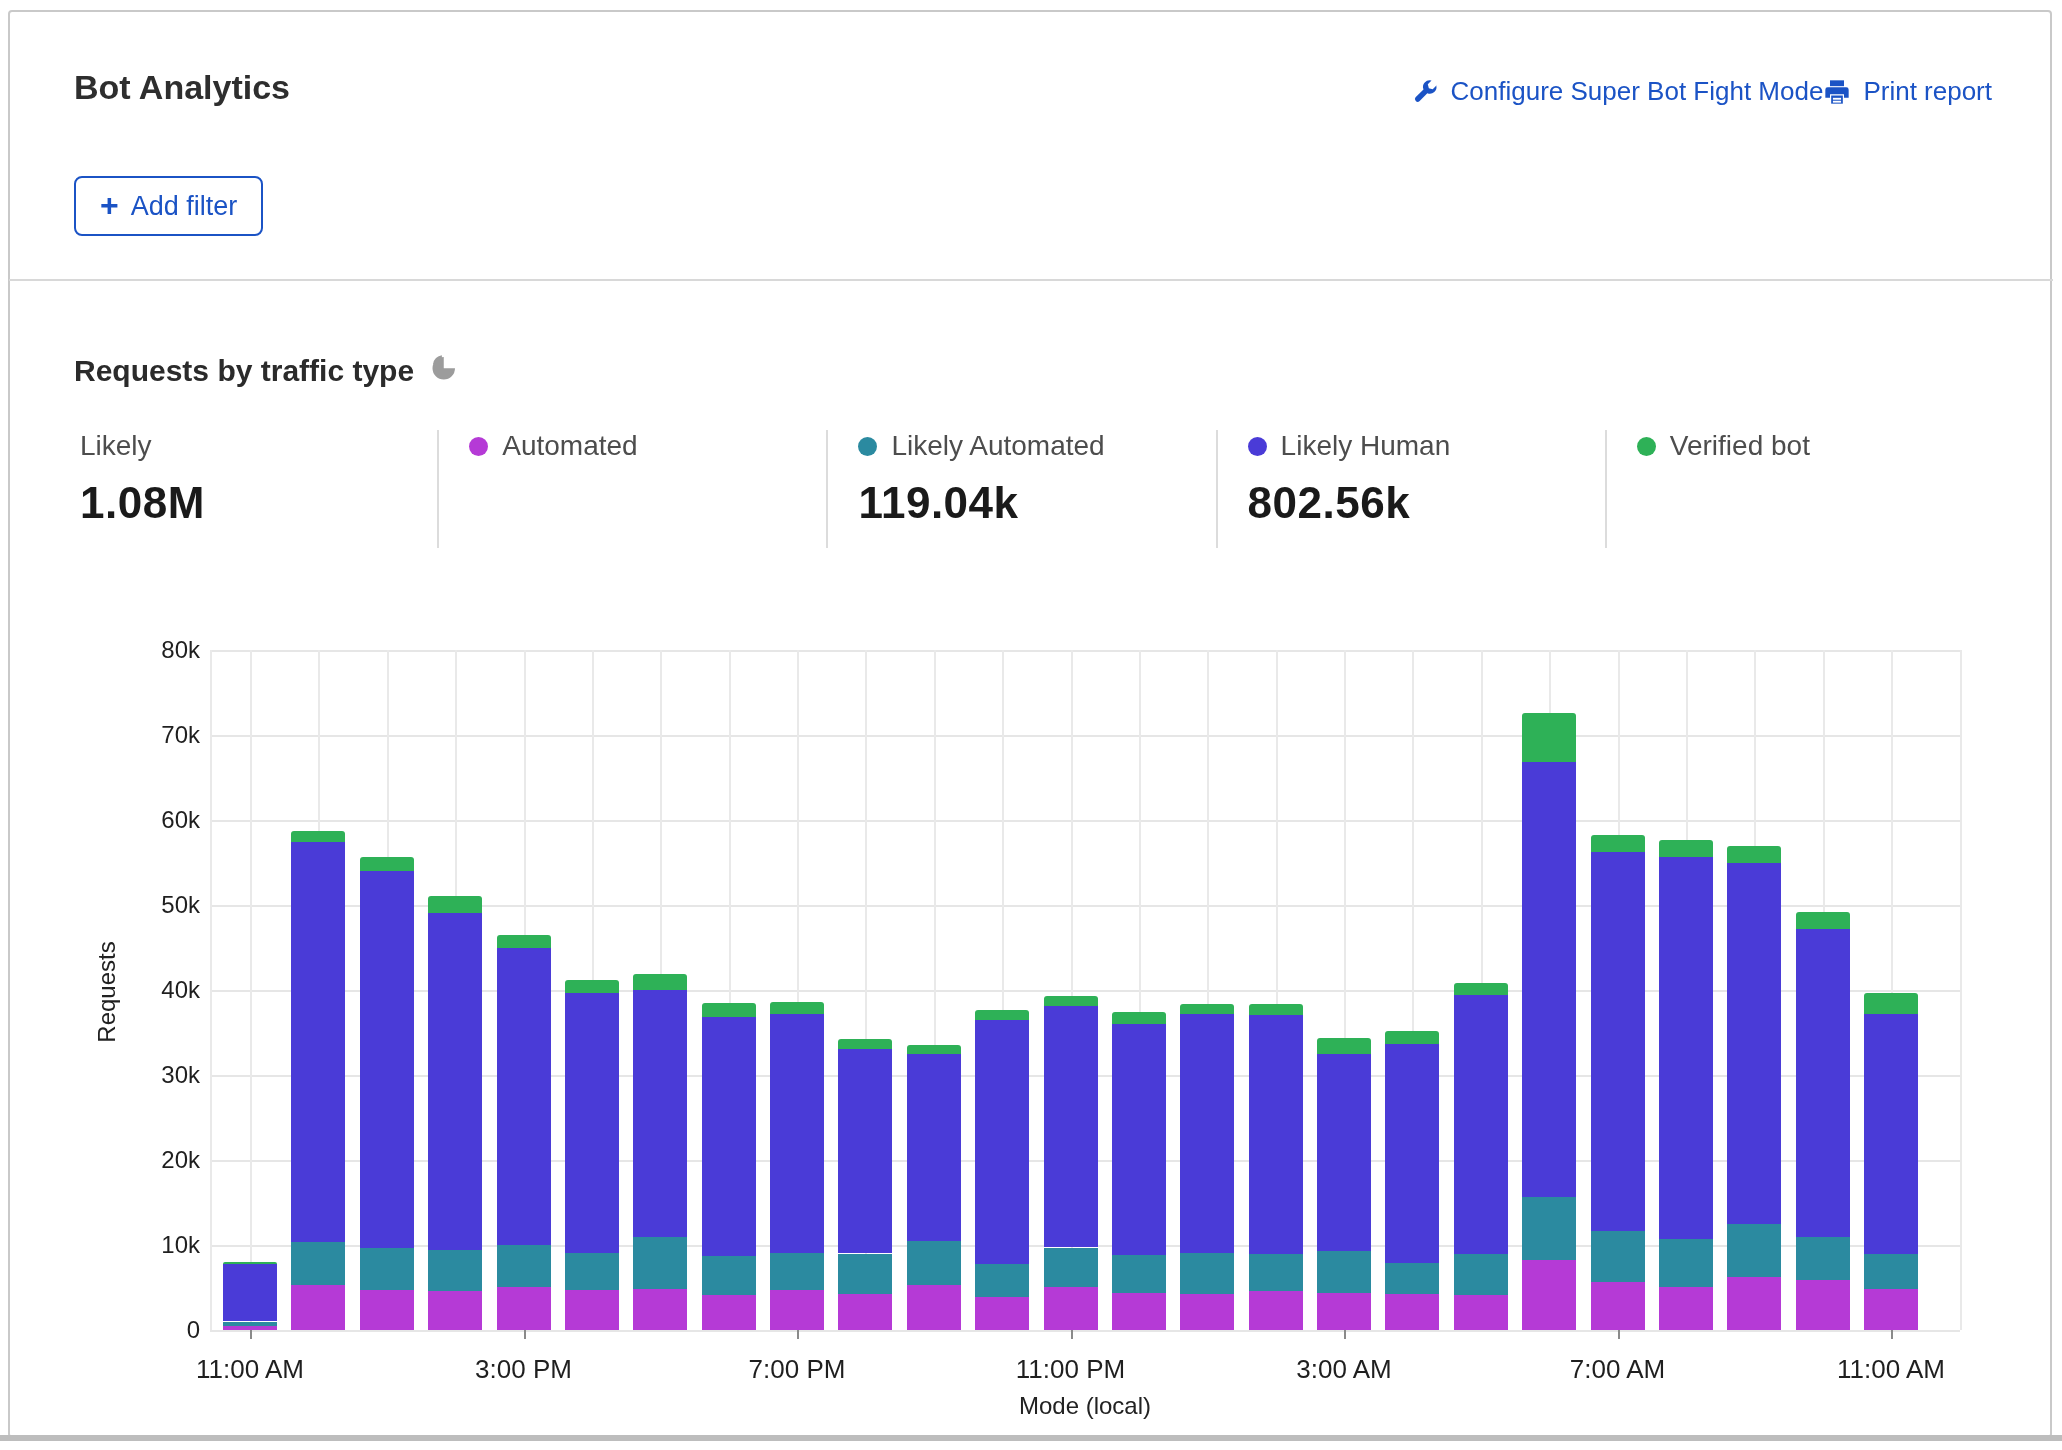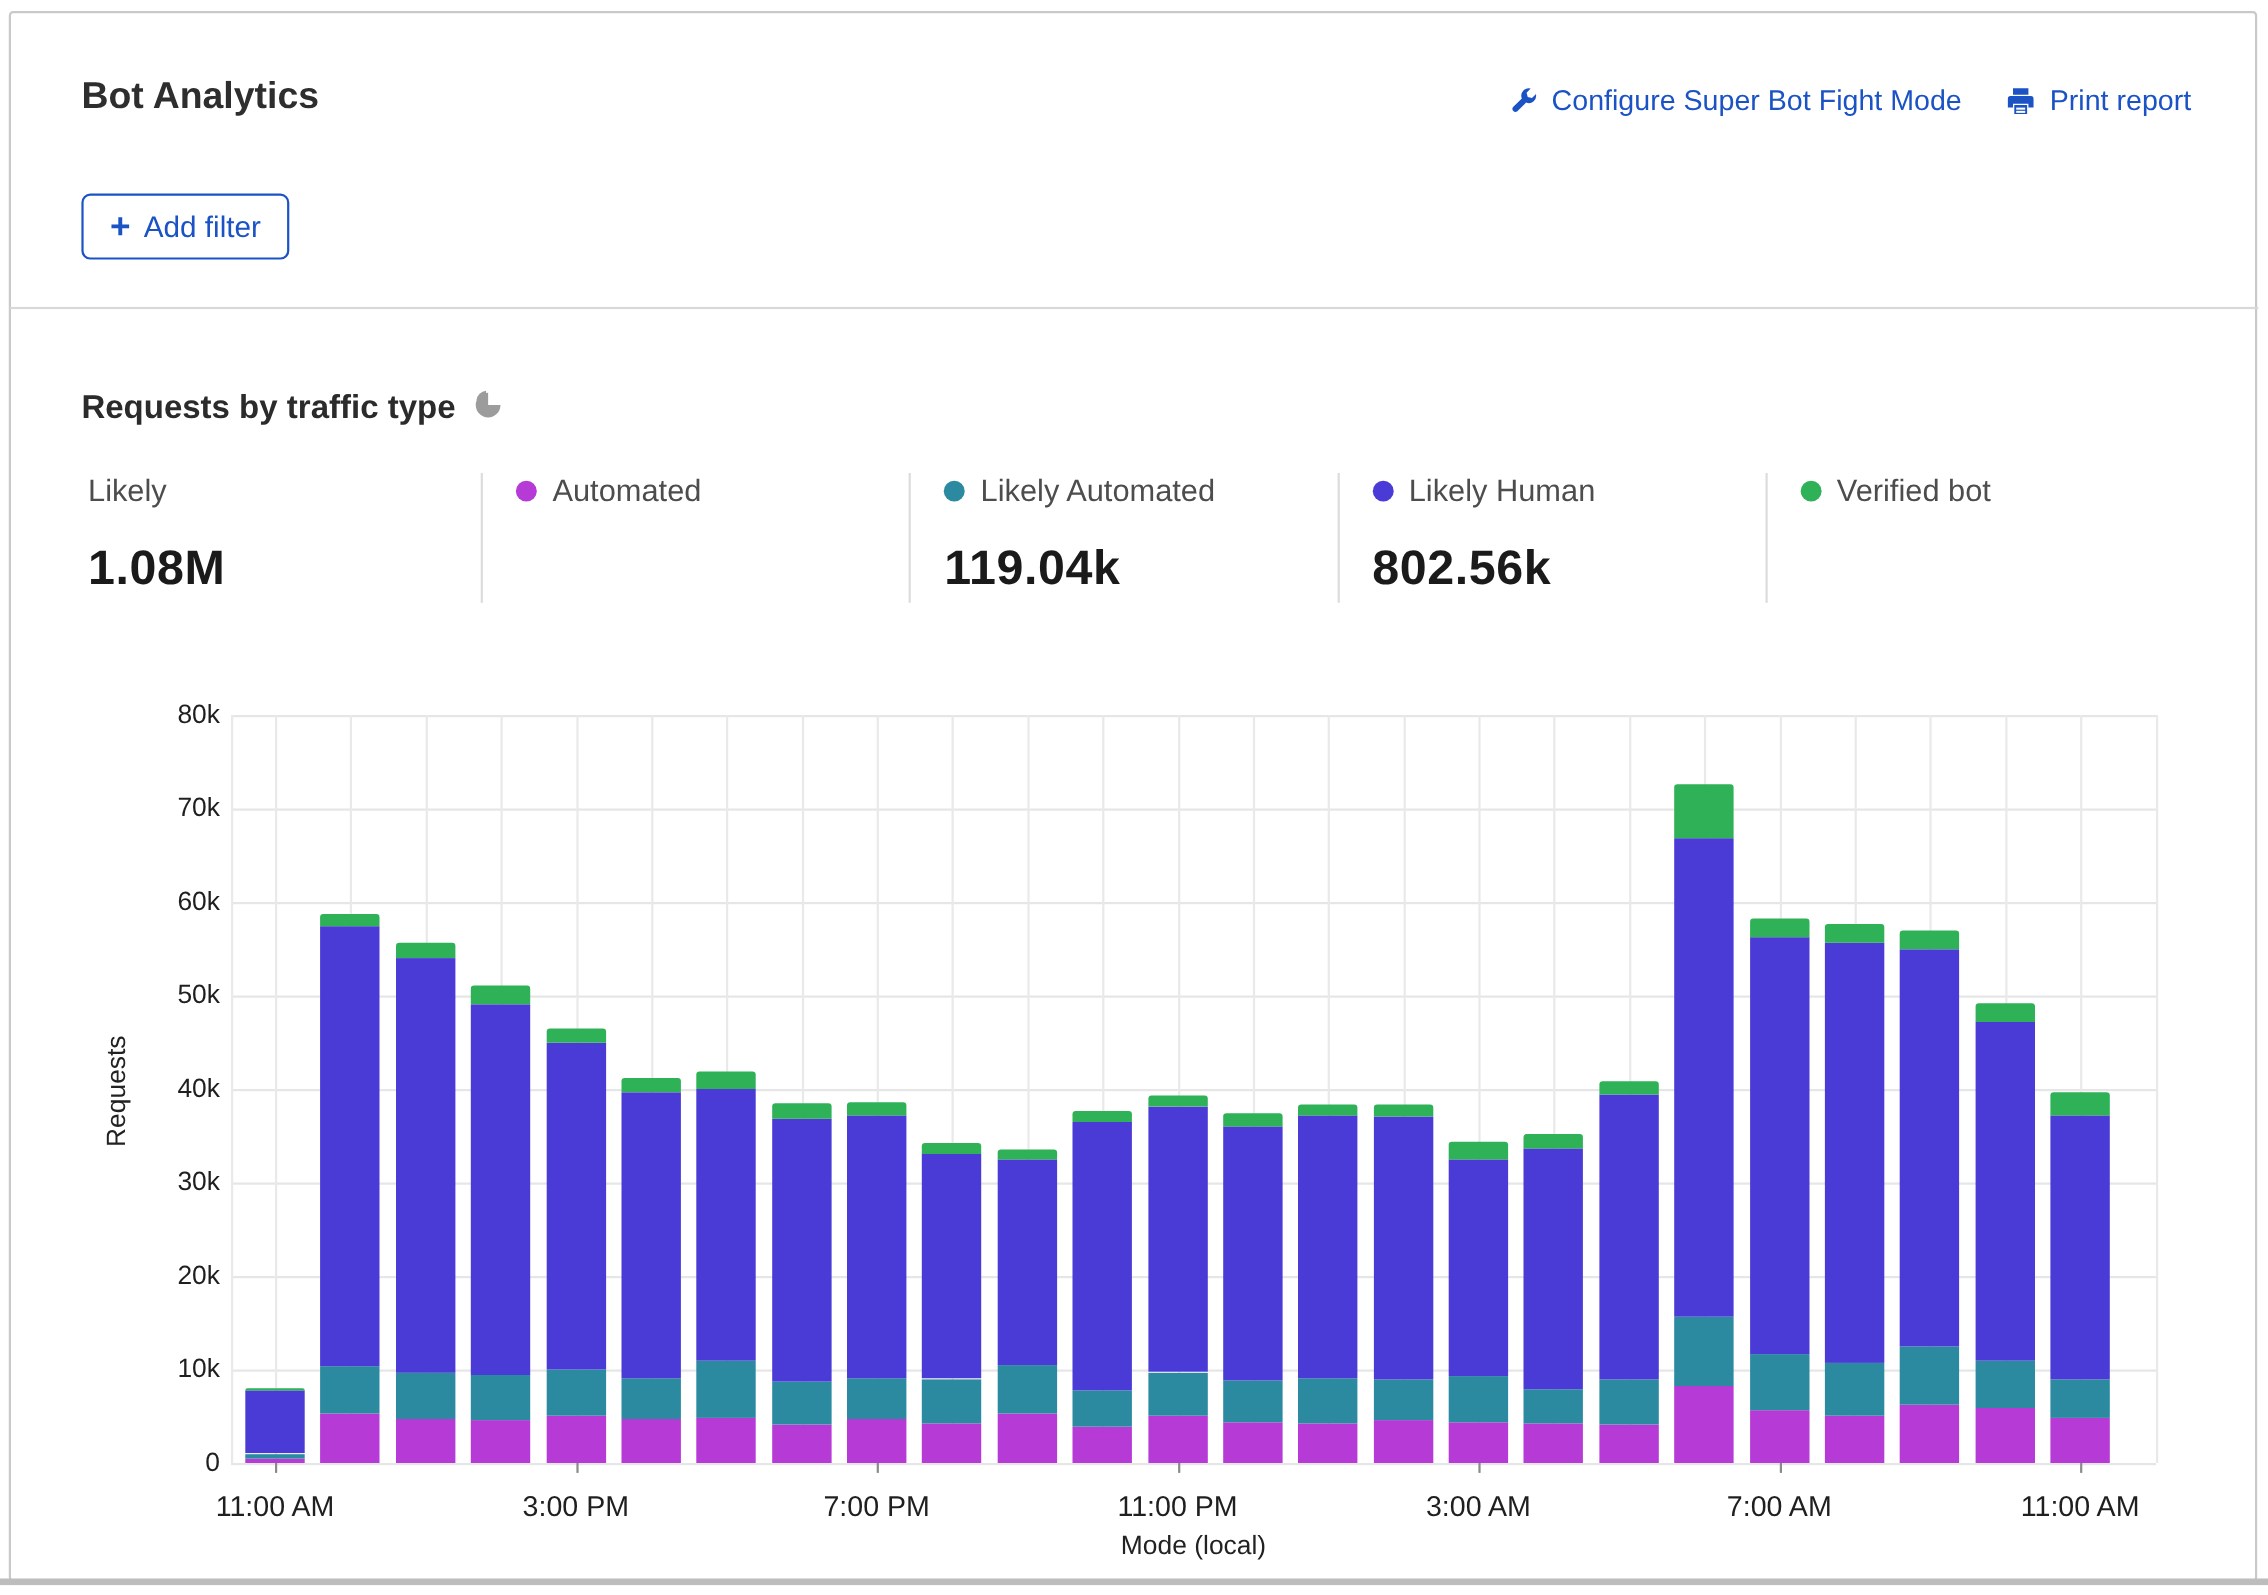--- a/index.html
+++ b/index.html
@@ -1,42 +1,42 @@
 <!DOCTYPE html>
 <html><head>
 <meta charset="utf-8">
 <style>
   html,body{margin:0;padding:0;background:#fdfdfd;font-family:"Liberation Sans",sans-serif;}
   .stage{position:relative;width:2062px;height:1450px;background:#fff;overflow:hidden;}
   .card{position:absolute;left:8px;top:10px;width:2040px;height:1424px;background:#fff;
         border:2px solid #c9c9c9;border-radius:4px;}
   .bottom-bar{position:absolute;left:0;top:1435px;width:2062px;height:6px;background:#bdbdbd;}
   .page-title{position:absolute;left:74px;top:68px;font-size:34px;font-weight:700;color:#2e2e2e;}
-  .top-links{position:absolute;top:76px;right:70px;display:flex;align-items:center;gap:40px;}
+  .top-links{position:absolute;top:76px;right:70px;display:flex;align-items:center;}
   .link{display:flex;align-items:center;gap:12px;color:#1b53c5;font-size:26px;cursor:pointer;}
   .link svg{display:block;}
   .add-filter{position:absolute;left:74px;top:176px;height:60px;display:inline-flex;align-items:center;
         gap:12px;padding:0 24px;border:2.5px solid #1b53c5;border-radius:8px;background:#fff;
         color:#1b53c5;font-size:27px;cursor:pointer;}
   .add-filter .plus{font-size:32px;font-weight:600;line-height:1;margin-top:-3px;}
   .dropdown{position:absolute;left:1687px;top:171px;width:305px;height:68px;border:2px solid #909090;
         border-radius:8px;background:#fff;display:flex;align-items:center;justify-content:space-between;
         padding:0 22px;box-sizing:border-box;font-size:27px;color:#222;cursor:pointer;}
   .caret{width:0;height:0;border-left:11px solid transparent;border-right:11px solid transparent;
         border-top:14px solid #5a5a5a;}
   .header-divider{position:absolute;left:9px;top:279px;width:2044px;height:0;border-top:2px solid #d8d8d8;}
   .section-title{position:absolute;left:74px;top:352px;display:flex;align-items:center;gap:16px;}
   .section-title span{font-size:30px;font-weight:700;color:#2b2b2b;}
   .stats{position:absolute;left:74px;top:430px;width:1920px;height:118px;display:flex;}
   .stat{flex:1 1 0;padding-left:30px;box-sizing:border-box;cursor:pointer;}
   .stat:first-child{padding-left:6px;}
   .stat + .stat{border-left:2px solid #dcdcdc;}
   .stat-label{display:flex;align-items:center;gap:14px;font-size:28px;color:#4d4d4d;}
   .dot{width:19px;height:19px;border-radius:50%;background:#999;}
-  .stat-value{margin-top:30px;font-size:44px;font-weight:700;color:#1a1a1a;letter-spacing:.5px;}
+  .stat-value{margin-top:16px;font-size:44px;font-weight:700;color:#1a1a1a;letter-spacing:.5px;}
   .chart{position:absolute;left:60px;top:618px;width:1950px;height:816px;}
   .hgrid{position:absolute;height:0;border-top:2px solid #e6e6e6;}
   .vgrid{position:absolute;width:2px;background:#e9e9e9;}
   .ytick{position:absolute;width:92px;text-align:right;font-size:24px;color:#1f1f1f;}
   .xtick{position:absolute;width:240px;text-align:center;font-size:26px;color:#1f1f1f;}
   .tickmark{position:absolute;width:2px;height:9px;background:#8a8a8a;}
   .seg{position:absolute;}
   .seg.topcap{border-radius:3px 3px 0 0;}
   .ylab{position:absolute;width:240px;text-align:center;font-size:24px;color:#222;
         transform:rotate(-90deg);transform-origin:center;}

